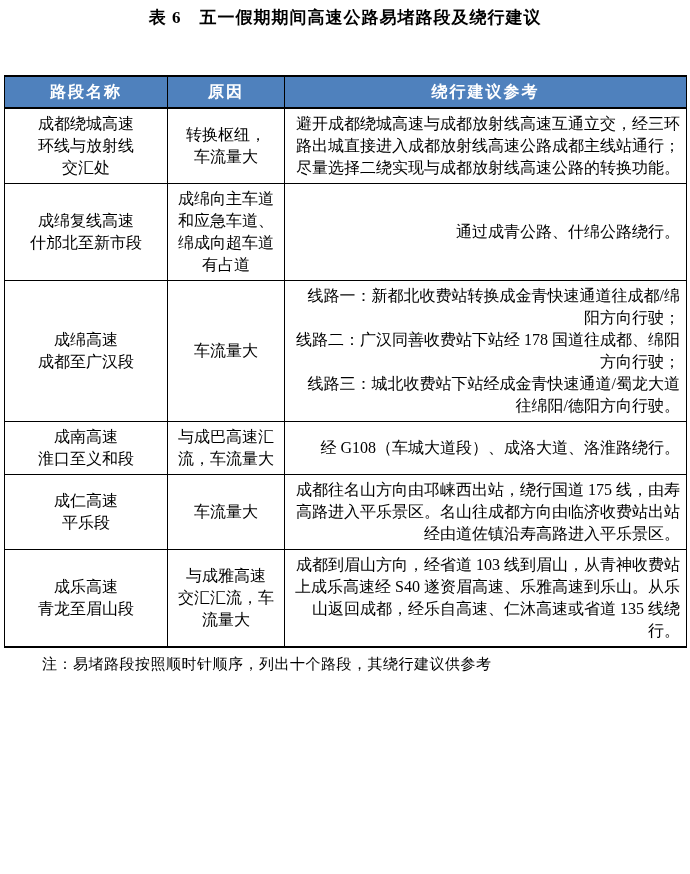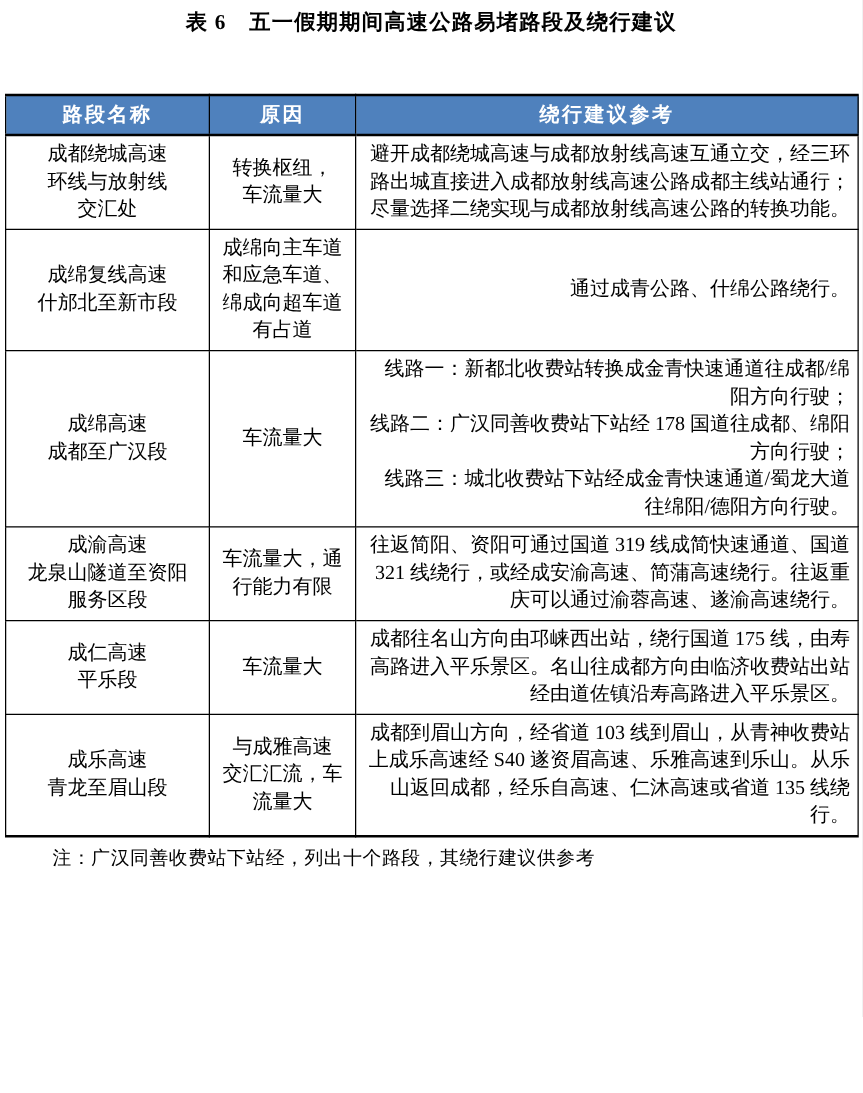--- a/index.html
+++ b/index.html
@@ -85,38 +85,37 @@
       </tr>
       <tr>
         <td class="name">成绵高速
 成都至广汉段</td>
         <td class="reason">车流量大</td>
         <td class="advice">线路一：新都北收费站转换成金青快速通道往成都/绵阳方向行驶；
 线路二：广汉同善收费站下站经 178 国道往成都、绵阳方向行驶；
 线路三：城北收费站下站经成金青快速通道/蜀龙大道往绵阳/德阳方向行驶。</td>
       </tr>
       <tr>
-        <td class="name">成渝高速
-龙泉山隧道至资阳
-服务区段</td>
-        <td class="reason">车流量大，通行能力有限</td>
-        <td class="advice">往返简阳、资阳可通过国道 319 线成简快速通道、国道 321 线绕行，或经成安渝高速、简蒲高速绕行。往返重庆可以通过渝蓉高速、遂渝高速绕行。</td>
+        <td class="name">成南高速
+淮口至义和段</td>
+        <td class="reason">与成巴高速汇流，车流量大</td>
+        <td class="advice">经 G108（车城大道段）、成洛大道、洛淮路绕行。</td>
       </tr>
       <tr>
         <td class="name">成仁高速
 平乐段</td>
         <td class="reason">车流量大</td>
         <td class="advice">成都往名山方向由邛崃西出站，绕行国道 175 线，由寿高路进入平乐景区。名山往成都方向由临济收费站出站经由道佐镇沿寿高路进入平乐景区。</td>
       </tr>
       <tr>
         <td class="name">成乐高速
 青龙至眉山段</td>
         <td class="reason">与成雅高速
 交汇汇流，车
 流量大</td>
         <td class="advice">成都到眉山方向，经省道 103 线到眉山，从青神收费站上成乐高速经 S40 遂资眉高速、乐雅高速到乐山。从乐山返回成都，经乐自高速、仁沐高速或省道 135 线绕行。</td>
       </tr>
     </tbody>
   </table>
 
-  <div class="note">注：广汉同善收费站下站经，列出十个路段，其绕行建议供参考</div>
+  <div class="note">注：易堵路段按照顺时针顺序，列出十个路段，其绕行建议供参考</div>
 
 </div>
 
 </body></html>

